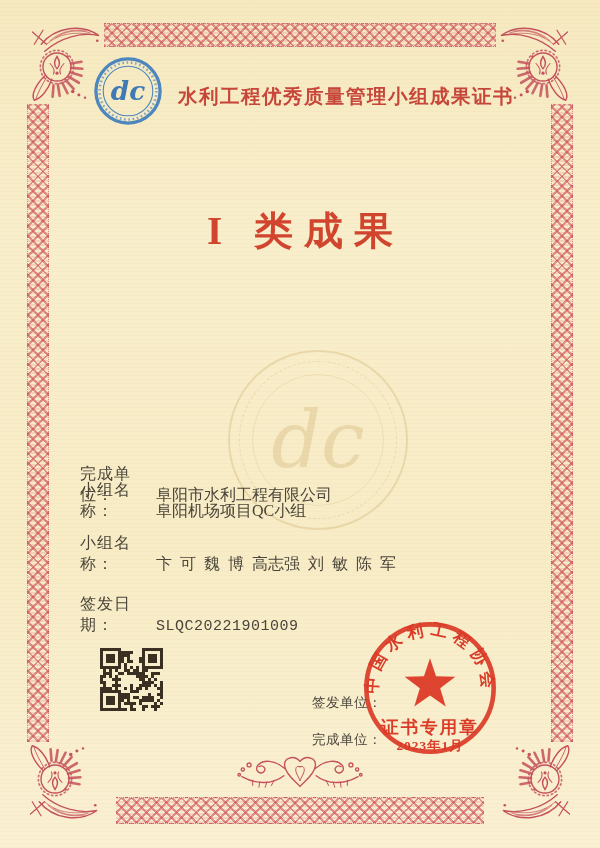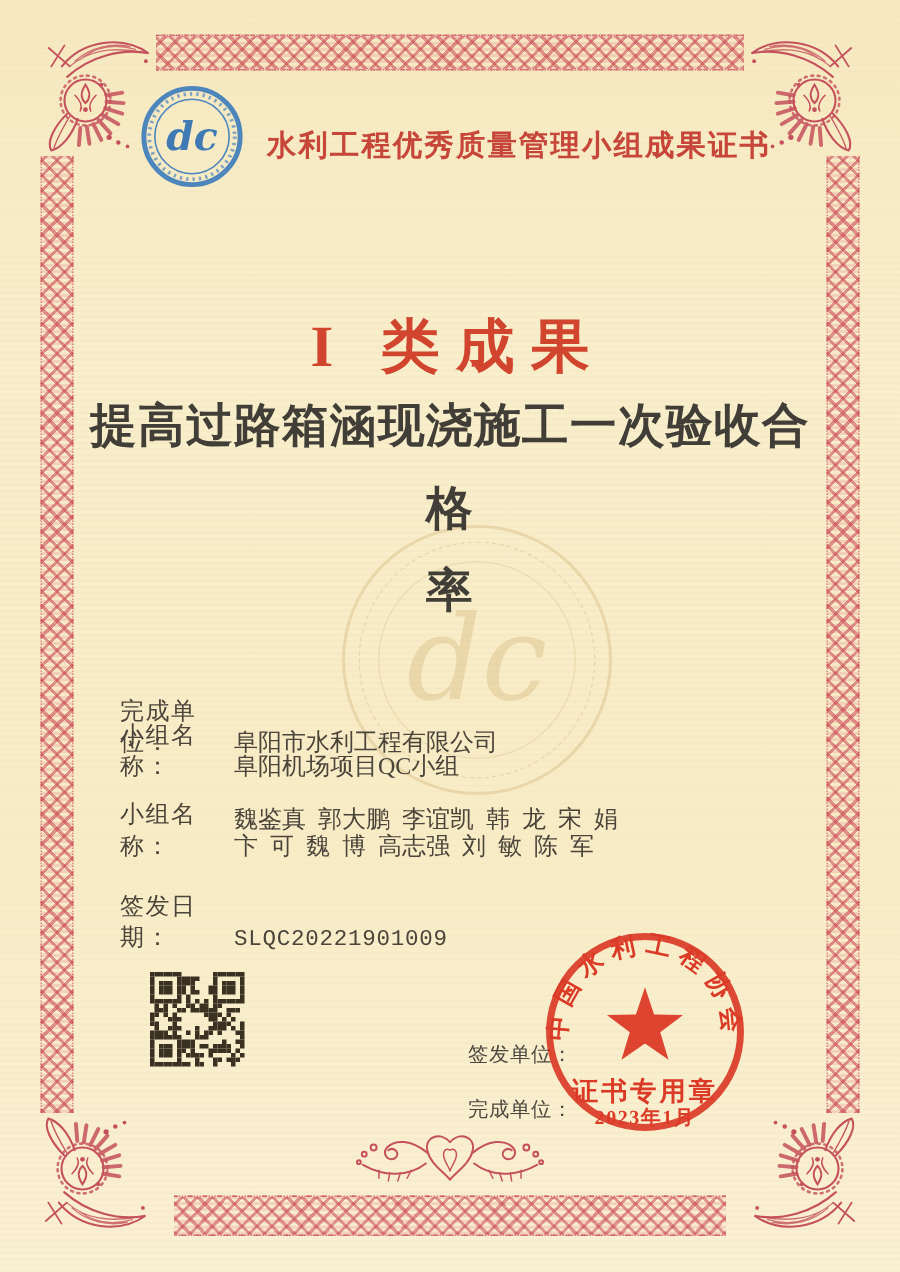--- a/index.html
+++ b/index.html
@@ -138,29 +138,24 @@
 
   <svg class="logo" viewBox="0 0 72 72">
     <circle cx="36" cy="36" r="33" fill="none" stroke="#4d86bd" stroke-width="3.4"></circle>
     <circle cx="36" cy="36" r="25.5" fill="none" stroke="#4d86bd" stroke-width="1.1"></circle>
     <circle cx="36" cy="36" r="29.3" fill="none" stroke="#4d86bd" stroke-width="2.6" stroke-dasharray="1.6 2.8" opacity=".7"></circle>
     <text x="36" y="45" text-anchor="middle" font-size="27" font-style="italic" font-weight="bold" font-family="DejaVu Serif, serif" fill="#3f7ab5">dc</text>
   </svg>
   <div class="header-title">水利工程优秀质量管理小组成果证书</div>
 
   <div class="grade">I 类成果</div>
-  <div class="main-title">
-    <div>提高过路箱涵现浇施工一次验收合格</div>
-    <div>率</div>
-  </div>
 
   <div class="frow r1"><span class="lbl">完成单位：</span><span>阜阳市水利工程有限公司</span></div>
   <div class="frow r2"><span class="lbl">小组名称：</span><span>阜阳机场项目QC小组</span></div>
   <div class="frow r3"><span class="lbl">小组名称：</span><span>卞  可  魏  博  高志强  刘  敏  陈  军</span></div>
-  <div class="frow r4"><span>魏鉴真  郭大鹏  李谊凯  韩  龙  宋  娟</span></div>
   <div class="frow r5"><span class="lbl">签发日期：</span><span class="mono-no">SLQC20221901009</span></div>
 
   <div id="qr-grid">
       <i class="on"></i>
       <i class="on"></i>
       <i class="on"></i>
       <i class="on"></i>
       <i class="on"></i>
       <i class="on"></i>
       <i class="on"></i>

